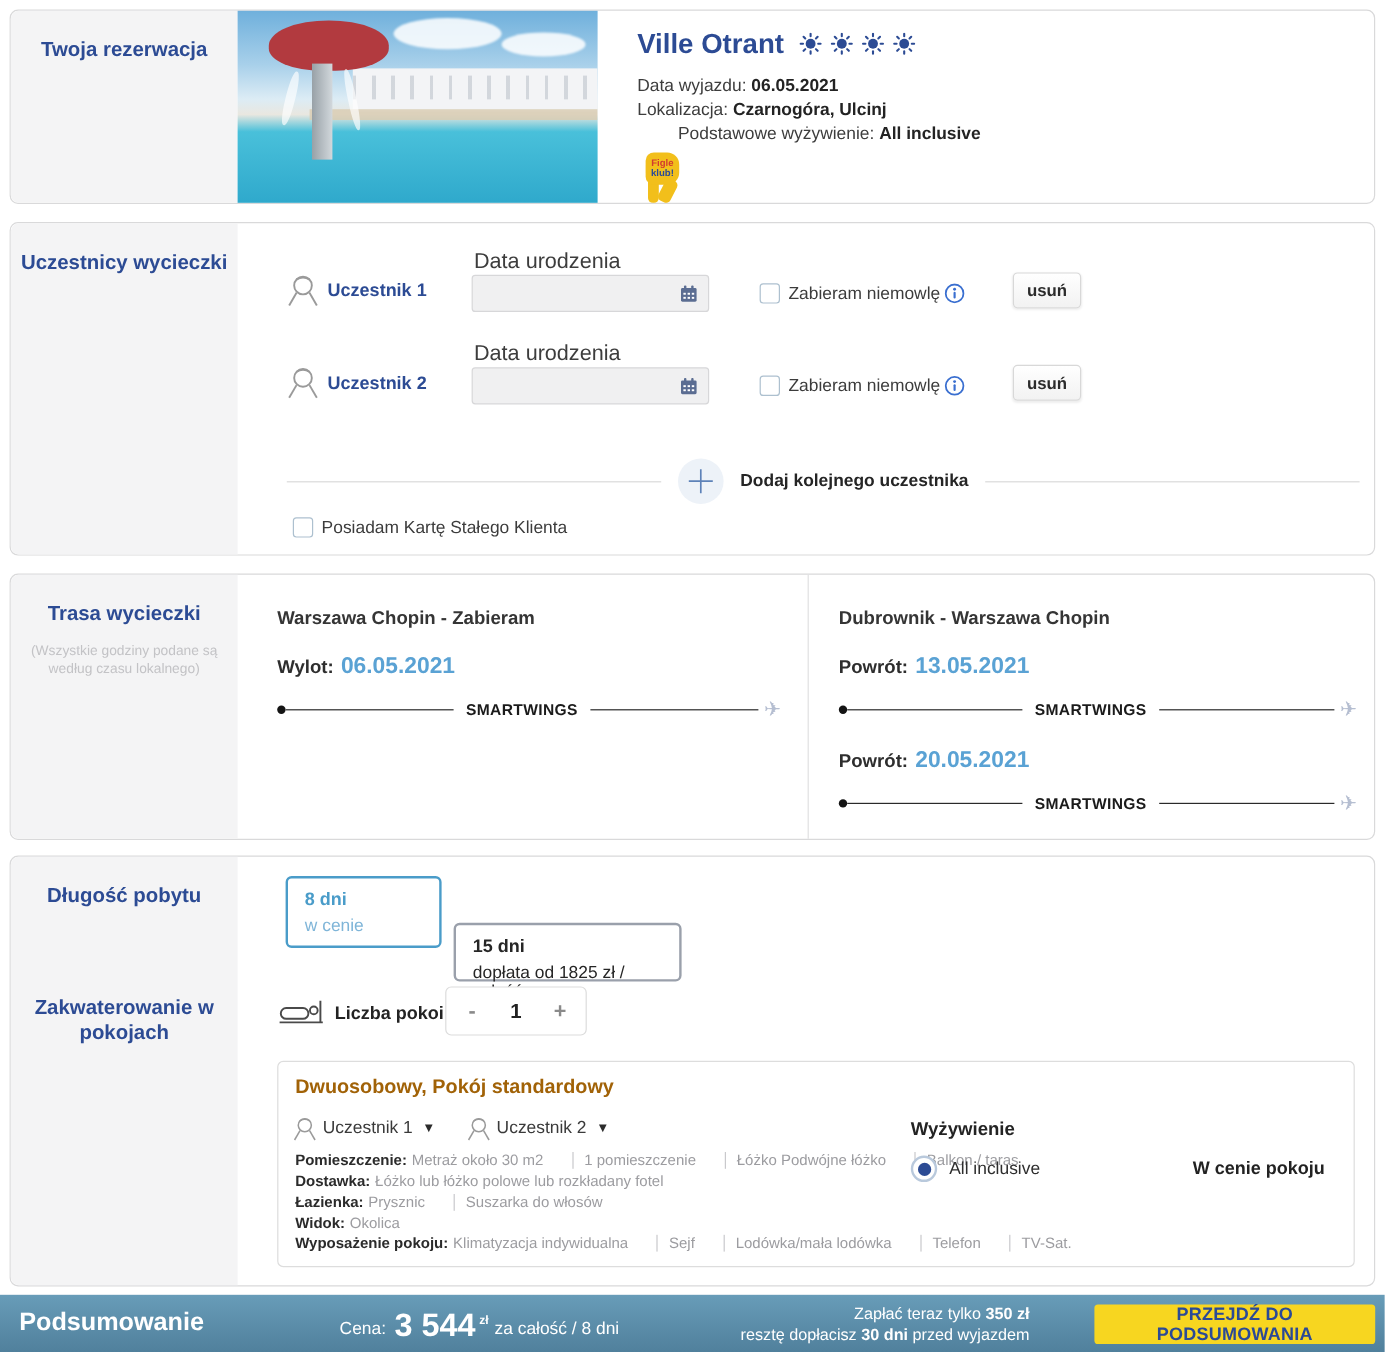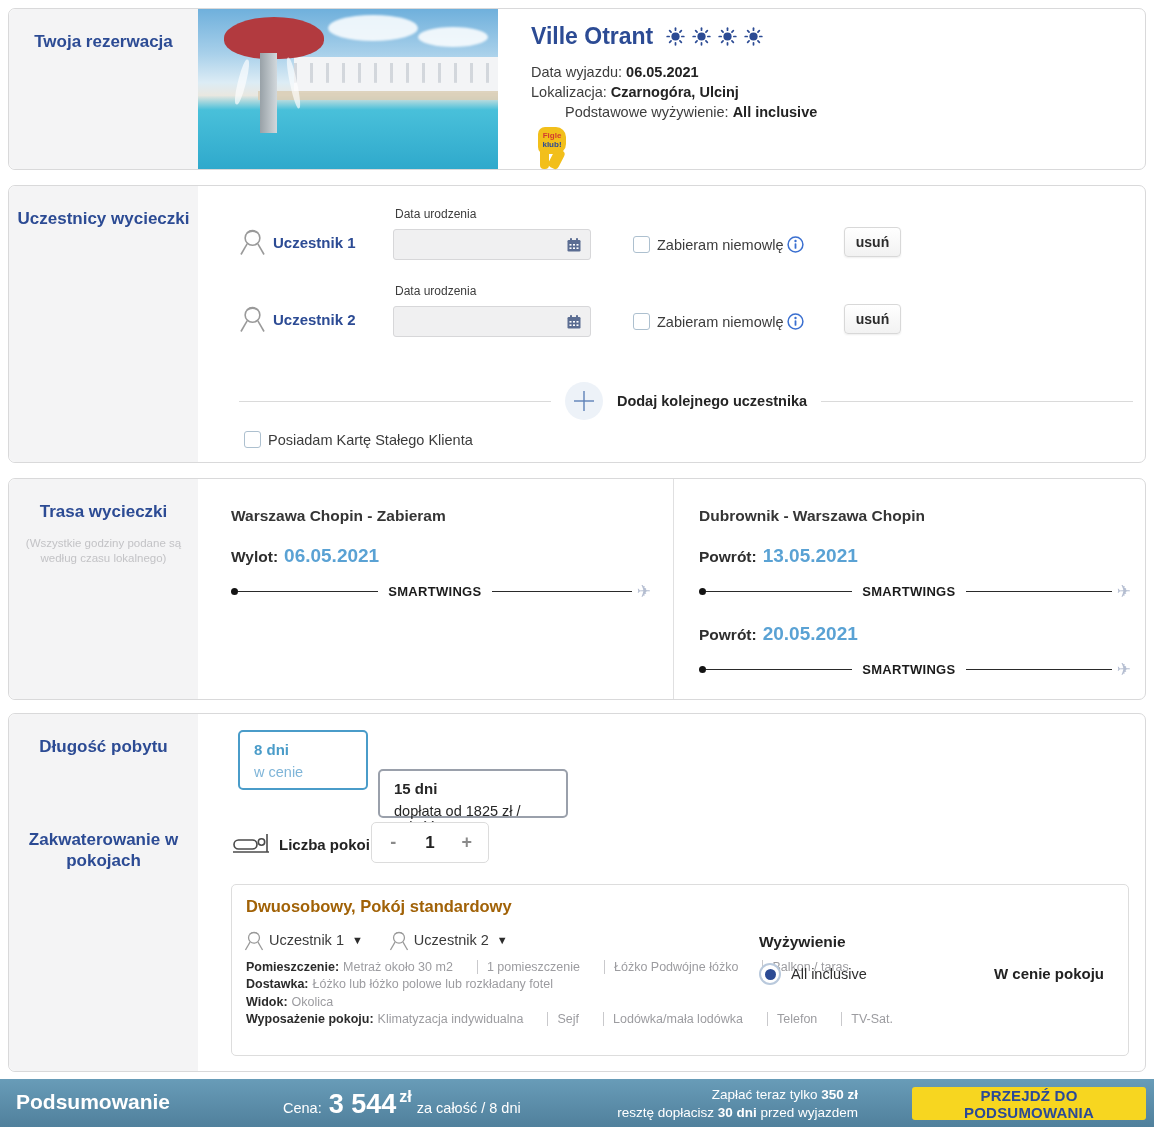--- a/index.html
+++ b/index.html
@@ -26,21 +26,21 @@
   .detail-line{position:absolute;left:522px;font-size:14.5px;color:#3d3d3d;}
   .detail-line b{color:#232323;}
   .figle{position:absolute;left:529px;top:118px;width:30px;height:44px;}
   .figle .head{position:absolute;left:0;top:0;width:28px;height:27px;background:#f2bf1b;border-radius:7px 10px 10px 7px;}
   .figle .leg{position:absolute;left:13px;top:22px;width:11px;height:20px;background:#f2bf1b;border-radius:4px;transform:rotate(27deg);}
   .figle .stem{position:absolute;left:2px;top:20px;width:9px;height:22px;background:#f2bf1b;border-radius:4px;}
   .figle .t1{position:absolute;left:0;top:4px;width:28px;text-align:center;font-size:8px;font-weight:700;color:#d23b2f;}
   .figle .t2{position:absolute;left:0;top:13px;width:28px;text-align:center;font-size:8px;font-weight:700;color:#2b4a96;}
 
   .p-name{position:absolute;font-size:15px;font-weight:700;color:#2c4b94;}
-  .field-label{position:absolute;font-size:12px;color:#3d3d3d;}
+  .field-label{position:absolute;font-size:18px;color:#3d3d3d;}
   .dinput{position:absolute;width:198px;height:31px;background:#f0f0f1;border:1px solid #d7d7d9;border-radius:3px;box-sizing:border-box;display:flex;align-items:center;justify-content:flex-end;padding-right:8px;}
   .cb{position:absolute;width:17px;height:17px;border:1.5px solid #adc0cf;border-radius:3px;background:#fff;box-sizing:border-box;}
   .cb-label{position:absolute;font-size:14.5px;color:#3c3c3c;}
   .btn-remove{position:absolute;width:57px;height:30px;background:linear-gradient(180deg,#ffffff,#f2f2f2);border:1px solid #d8d8d8;border-radius:4px;font-weight:700;font-size:14px;color:#2c2c2c;display:flex;align-items:center;justify-content:center;box-shadow:0 1px 2px rgba(0,0,0,.07);font-family:inherit;}
   .add-row{position:absolute;left:230px;top:195px;right:12px;height:40px;display:flex;align-items:center;}
   .add-row .seg{flex:1;border-top:1px solid #dadada;}
   .plus-circle{width:38px;height:38px;border-radius:50%;background:#edf2f8;display:flex;align-items:center;justify-content:center;margin:0 14px;}
   .add-label{font-size:14.5px;font-weight:700;color:#252525;margin-right:14px;}
 
   .col-title{position:absolute;font-size:15.5px;font-weight:700;color:#353535;}
@@ -80,21 +80,21 @@
   .radio-outer{width:18px;height:18px;border:2px solid #b9c9dc;border-radius:50%;display:flex;align-items:center;justify-content:center;box-sizing:content-box;background:#fff;}
   .radio-inner{width:11px;height:11px;border-radius:50%;background:#2c4b94;}
   .radio-label{font-size:14.5px;color:#2e2e2e;}
   .board-price{position:absolute;left:762px;top:80px;font-size:15px;font-weight:700;color:#222;}
 
   .sumbar{position:absolute;left:0;top:1079px;width:1154px;height:48px;background:linear-gradient(180deg,#689cb8,#50809c);}
   .sum-title{position:absolute;left:16px;top:11px;color:#fff;font-size:21px;font-weight:700;}
   .price-wrap{position:absolute;left:283px;top:0;height:48px;display:flex;align-items:flex-end;color:#fff;padding-bottom:9px;box-sizing:border-box;}
   .p-label{font-size:14.5px;margin-right:7px;margin-bottom:2px;}
   .p-num{font-size:27px;font-weight:700;line-height:1;}
-  .p-cur{font-size:16px;font-weight:700;margin-left:3px;margin-bottom:12px;}
+  .p-cur{font-size:10px;font-weight:700;margin-left:3px;margin-bottom:12px;}
   .p-suf{font-size:14.5px;margin-left:5px;margin-bottom:2px;}
   .pay{position:absolute;right:296px;top:7px;text-align:right;color:#fff;font-size:13.5px;line-height:17.5px;}
   .cta{position:absolute;left:912px;top:8px;width:234px;height:33px;background:#f7d620;border-radius:3px;color:#2b4a96;font-weight:700;font-size:15px;display:flex;align-items:center;justify-content:center;border:none;cursor:pointer;font-family:inherit;letter-spacing:.2px;}
 </style>
 </head>
 <body>
 
 <section class="card" style="left:8px;top:8px;width:1138px;height:162px;">
   <div class="side">
     <div class="sec-title">Twoja rezerwacja</div>
@@ -348,20 +348,21 @@
             <line x1="15.4" y1="14.4" x2="20.4" y2="23" stroke="#9a9a9a" stroke-width="1.4"></line>
           </svg>
         <span>Uczestnik 2</span>
         <span class="caret">▼</span>
       </span>
     </div>
 
     <div class="feats">
       <div class="feat"><b>Pomieszczenie:</b><span class="fv">Metraż około 30 m2</span><span class="fv">1 pomieszczenie</span><span class="fv">Łóżko Podwójne łóżko</span><span class="fv">Balkon / taras</span></div>
       <div class="feat"><b>Dostawka:</b><span class="fv">Łóżko lub łóżko polowe lub rozkładany fotel</span></div>
+      <div class="feat"><b>Łazienka:</b><span class="fv">Prysznic</span><span class="fv">Suszarka do włosów</span></div>
       <div class="feat"><b>Widok:</b><span class="fv">Okolica</span></div>
       <div class="feat"><b>Wyposażenie pokoju:</b><span class="fv">Klimatyzacja indywidualna</span><span class="fv">Sejf</span><span class="fv">Lodówka/mała lodówka</span><span class="fv">Telefon</span><span class="fv">TV-Sat.</span></div>
     </div>
 
     <div class="board-title">Wyżywienie</div>
     <div class="radio-row">
       <span class="radio-outer">
           <span class="radio-inner"></span>
         </span>
       <span class="radio-label">All inclusive</span>

